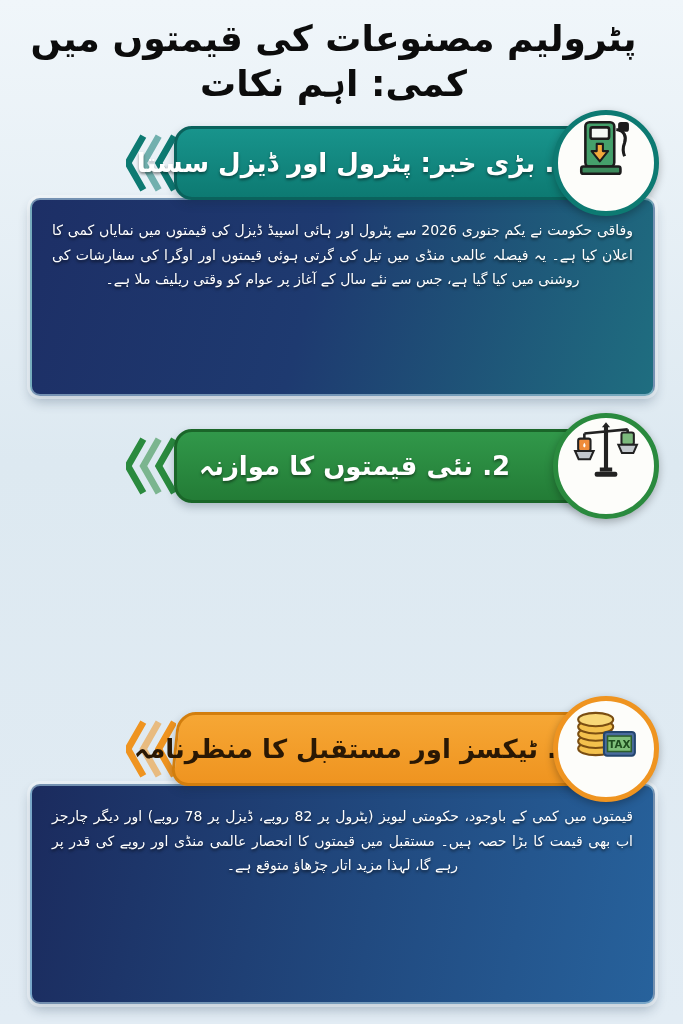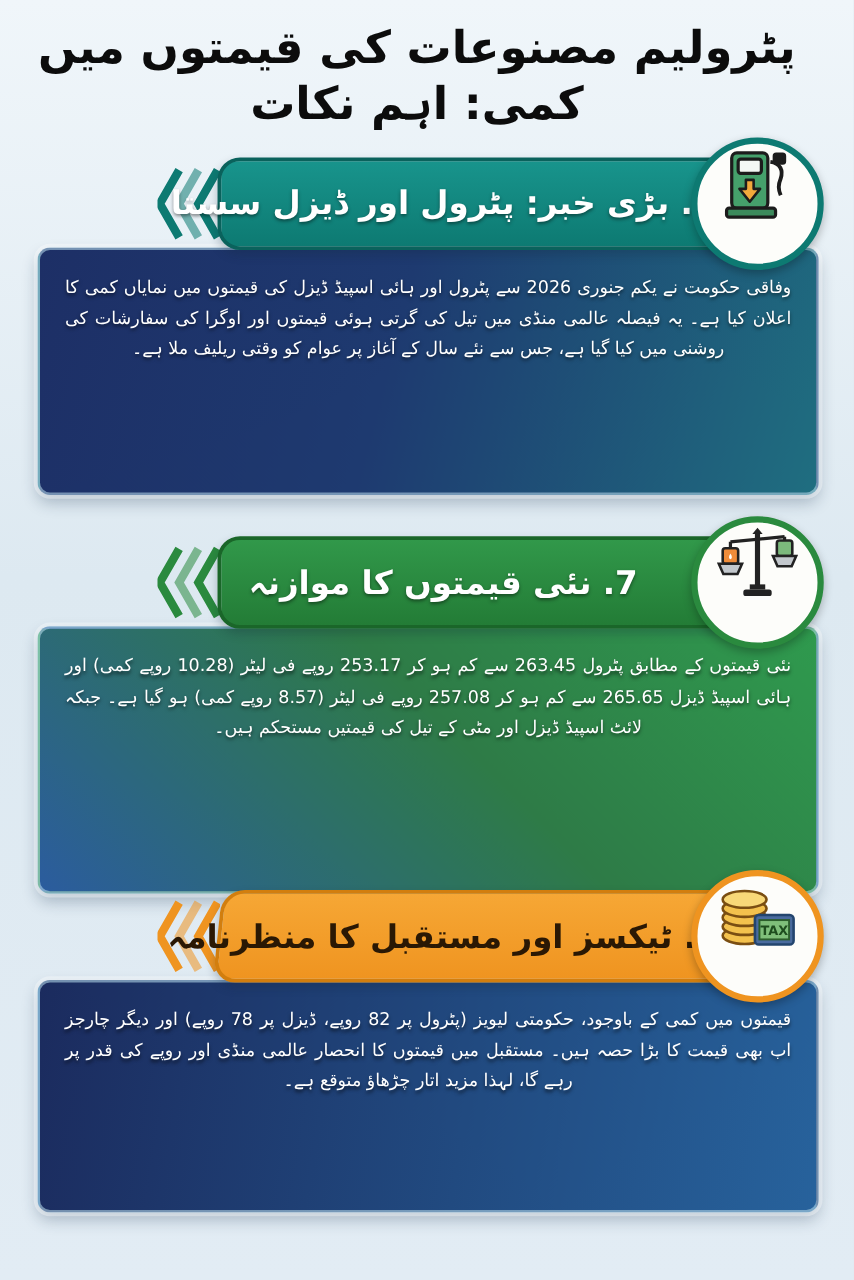--- a/index.html
+++ b/index.html
@@ -60,21 +60,21 @@
     border-radius:10px;box-sizing:border-box;overflow:hidden;
     padding:18px 20px 12px;
     border:2px solid rgba(190,225,240,.55);
     box-shadow:0 0 0 3px rgba(255,255,255,.35),0 6px 12px rgba(25,50,80,.28);
     direction:rtl;text-align:justify;text-align-last:center;
     color:#ffffff;font-size:14px;line-height:1.75;
     text-shadow:0 2px 3px rgba(0,0,0,.6);
   }
   .box1{height:198px;background:linear-gradient(105deg,#1d2f66 0%,#1e3a70 45%,#1f6e80 100%);}
   .box2{height:214px;background:linear-gradient(45deg,#2b5c9e 0%,#2e7b47 55%,#2f9a4e 100%);}
-  .box3{height:186px;background:linear-gradient(100deg,#1b2b5e 0%,#214a80 55%,#27629c 100%);}
+  .box3{height:220px;background:linear-gradient(100deg,#1b2b5e 0%,#214a80 55%,#27629c 100%);}
 </style>
 </head>
 <body>
 
 <div class="poster">
 
   <div class="main-title">پٹرولیم مصنوعات کی قیمتوں میں کمی: اہم نکات</div>
 
   <div class="sec sec1">
     <div class="banner-wrap">
@@ -103,42 +103,41 @@
   </div>
 
   <div class="sec sec2">
     <div class="banner-wrap">
       <svg class="chev chev2" viewBox="0 0 52 64">
         <polyline points="18,4 2,32 18,60"></polyline>
         <polyline points="34,4 18,32 34,60"></polyline>
         <polyline points="50,4 34,32 50,60"></polyline>
       </svg>
       <div class="banner banner2">
-        <span class="banner-heading">7. نئی قیمتوں کا موازنہ</span>
+        <span class="banner-heading">2. نئی قیمتوں کا موازنہ</span>
       </div>
       <div class="icon-circle ring2">
         <svg width="66" height="66" viewBox="0 0 64 64">
           <g stroke="#222" stroke-width="2.5" fill="none">
             <line x1="11" y1="15" x2="53" y2="11"></line>
             <line x1="11" y1="15" x2="11" y2="31"></line>
             <line x1="53" y1="11" x2="53" y2="25"></line>
           </g>
           <rect x="30" y="8" width="4" height="42" fill="#222"></rect>
           <path d="M32 4 l4 5 h-8 z" fill="#222"></path>
           <rect x="5" y="20" width="12" height="12" rx="2" fill="#ef8c3a" stroke="#222" stroke-width="2"></rect>
           <path d="M11 24 c1.5 2 1.5 4 0 4.5 c-1.5 -.5 -1.5 -2.5 0 -4.5" fill="#fff"></path>
           <rect x="47" y="14" width="12" height="12" rx="2" fill="#7cb97c" stroke="#222" stroke-width="2"></rect>
           <path d="M2 32 h18 l-3.5 8 h-11 z" fill="#c3c8cd" stroke="#222" stroke-width="2"></path>
           <path d="M44 26 h18 l-3.5 8 h-11 z" fill="#c3c8cd" stroke="#222" stroke-width="2"></path>
           <rect x="26" y="48" width="12" height="4" fill="#222"></rect>
           <rect x="21" y="52" width="22" height="5" rx="2" fill="#222"></rect>
         </svg>
       </div>
     </div>
-    <div class="box box2">نئی قیمتوں کے مطابق پٹرول 263.45 سے کم ہو کر 253.17 روپے فی لیٹر (10.28 روپے کمی) اور ہائی اسپیڈ ڈیزل 265.65 سے کم ہو کر 257.08 روپے فی لیٹر (8.57 روپے کمی) ہو گیا ہے۔ جبکہ لائٹ اسپیڈ ڈیزل اور مٹی کے تیل کی قیمتیں مستحکم ہیں۔</div>
   </div>
 
   <div class="sec sec3">
     <div class="banner-wrap">
       <svg class="chev chev3" viewBox="0 0 52 64">
         <polyline points="18,4 2,32 18,60"></polyline>
         <polyline points="34,4 18,32 34,60"></polyline>
         <polyline points="50,4 34,32 50,60"></polyline>
       </svg>
       <div class="banner banner3">

